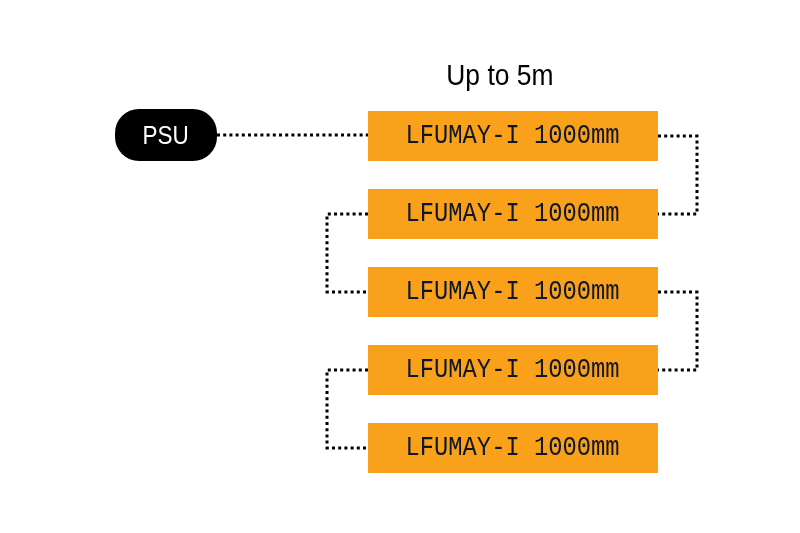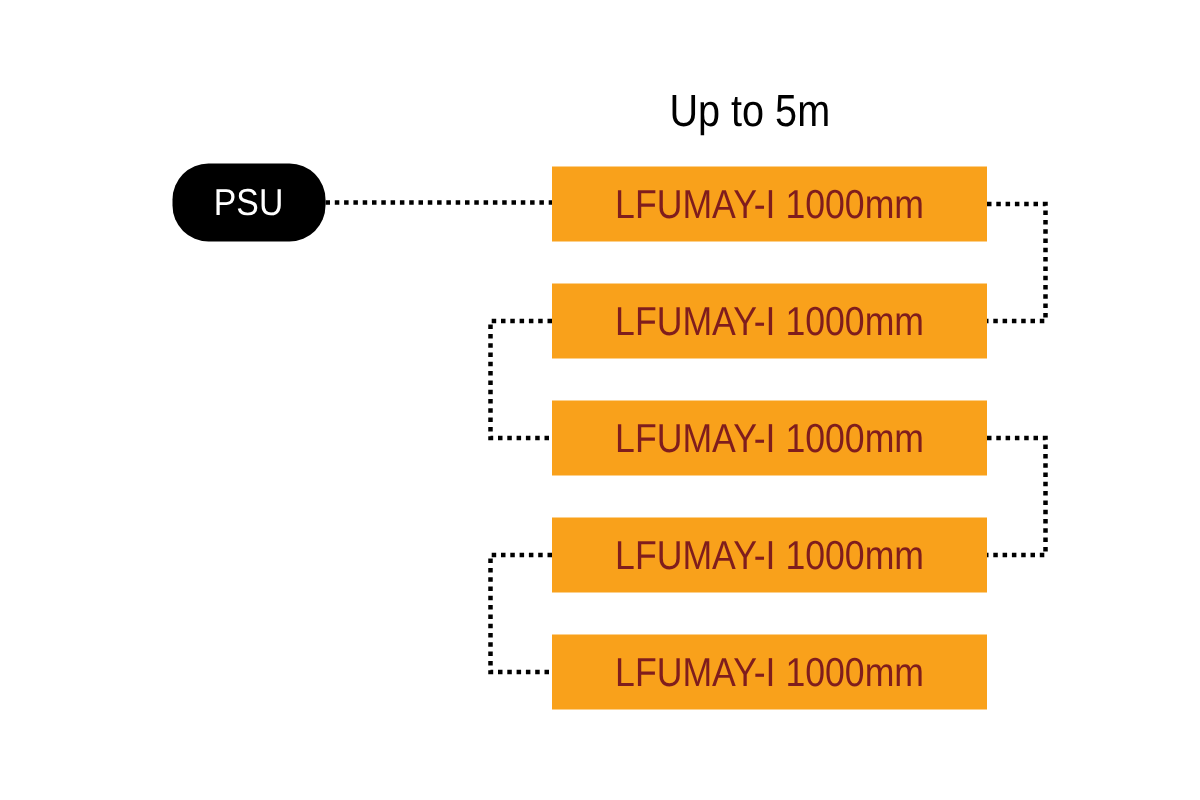--- a/index.html
+++ b/index.html
@@ -58,24 +58,25 @@
     font-size: 25px;
     transform: scaleX(0.9);
     transform-origin: center;
   }
   .strip {
     position: absolute;
     left: 368px;
     width: 290px;
     height: 50px;
     background: #F9A11B;
-    color: #7f1d1d;
+    color: #0f172a;
     display: flex;
     align-items: center;
     justify-content: center;
+    font-family: Liberation Mono, monospace;
   }
   .strip .condensed {
     display: inline-block;
     font-size: 27px;
     transform: scaleX(0.88);
     transform-origin: center;
     white-space: nowrap;
   }
 </style>
 </head>

